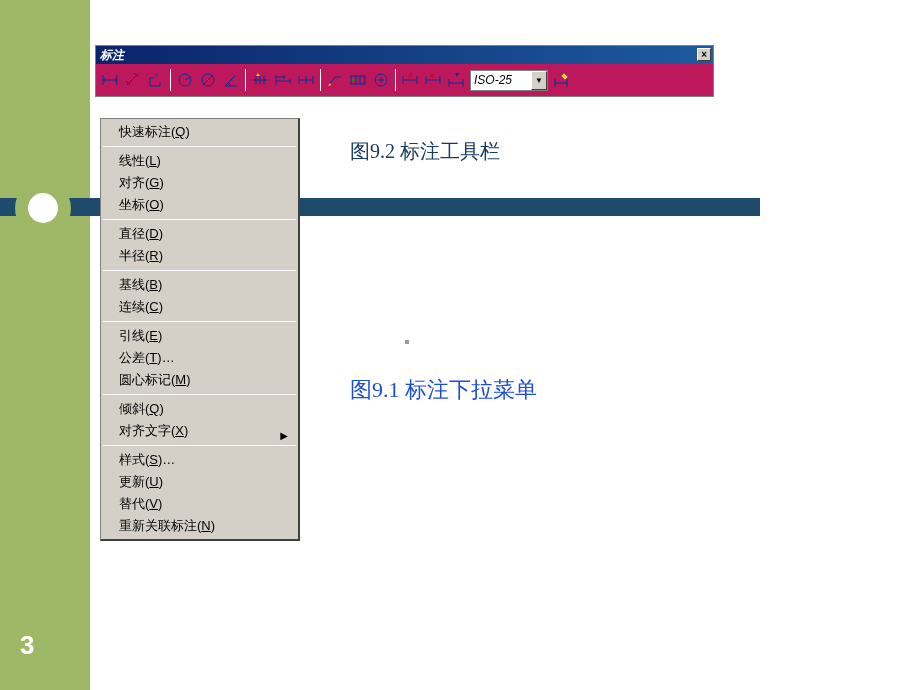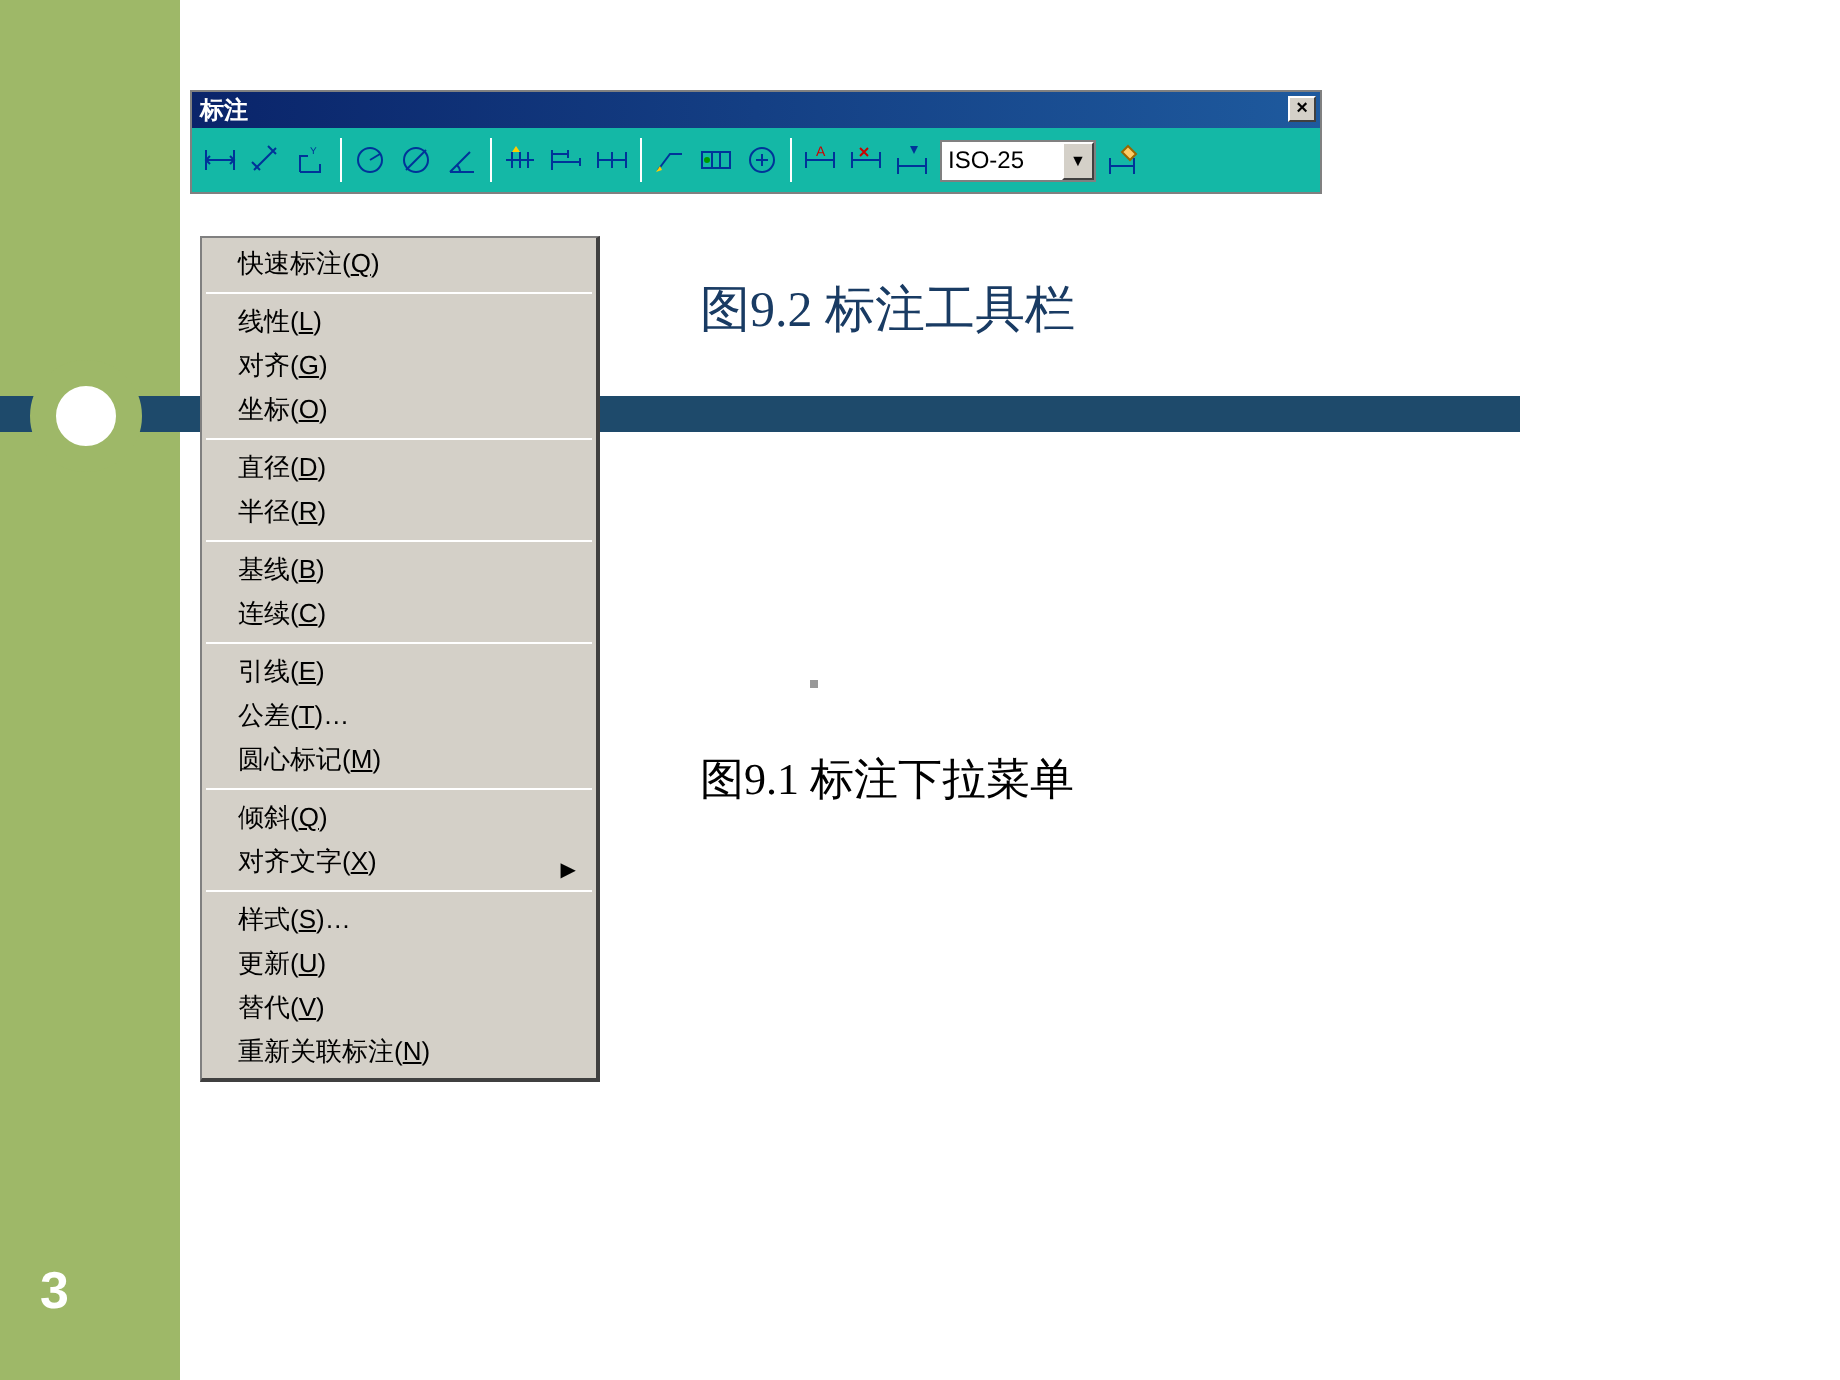--- a/index.html
+++ b/index.html
@@ -42,24 +42,25 @@
       top: 630px;
       left: 20px;
       color: #fff;
       font-size: 26px;
       font-weight: bold;
     }
     .toolbar {
       position: absolute;
       top: 45px;
       left: 95px;
-      width: 566px;
+      width: 619px;
       border: 1px solid #808080;
-      background: #14b8a6;
+      background: #be185d;
       font-size: 12px;
+      font-style: italic;
     }
     .toolbar-title {
       background: linear-gradient(to right, #0A246A, #1E5A9E);
       color: #fff;
       height: 18px;
       line-height: 18px;
       padding-left: 4px;
       font-family: "SimSun", sans-serif;
       font-weight: bold;
       position: relative;
@@ -165,28 +166,28 @@
       position: absolute;
       right: 10px;
       top: 5px;
       font-size: 10px;
     }
     .caption1 {
       position: absolute;
       top: 138px;
       left: 350px;
       color: #193B63;
-      font-size: 25px;
+      font-size: 20px;
       font-family: "SimSun", serif;
     }
     .caption2 {
       position: absolute;
       top: 375px;
       left: 350px;
-      color: #000000;
+      color: #1d4ed8;
       font-size: 22px;
       font-family: "SimSun", serif;
     }
     .dot {
       position: absolute;
       top: 340px;
       left: 405px;
       width: 4px;
       height: 4px;
       background: #999;

